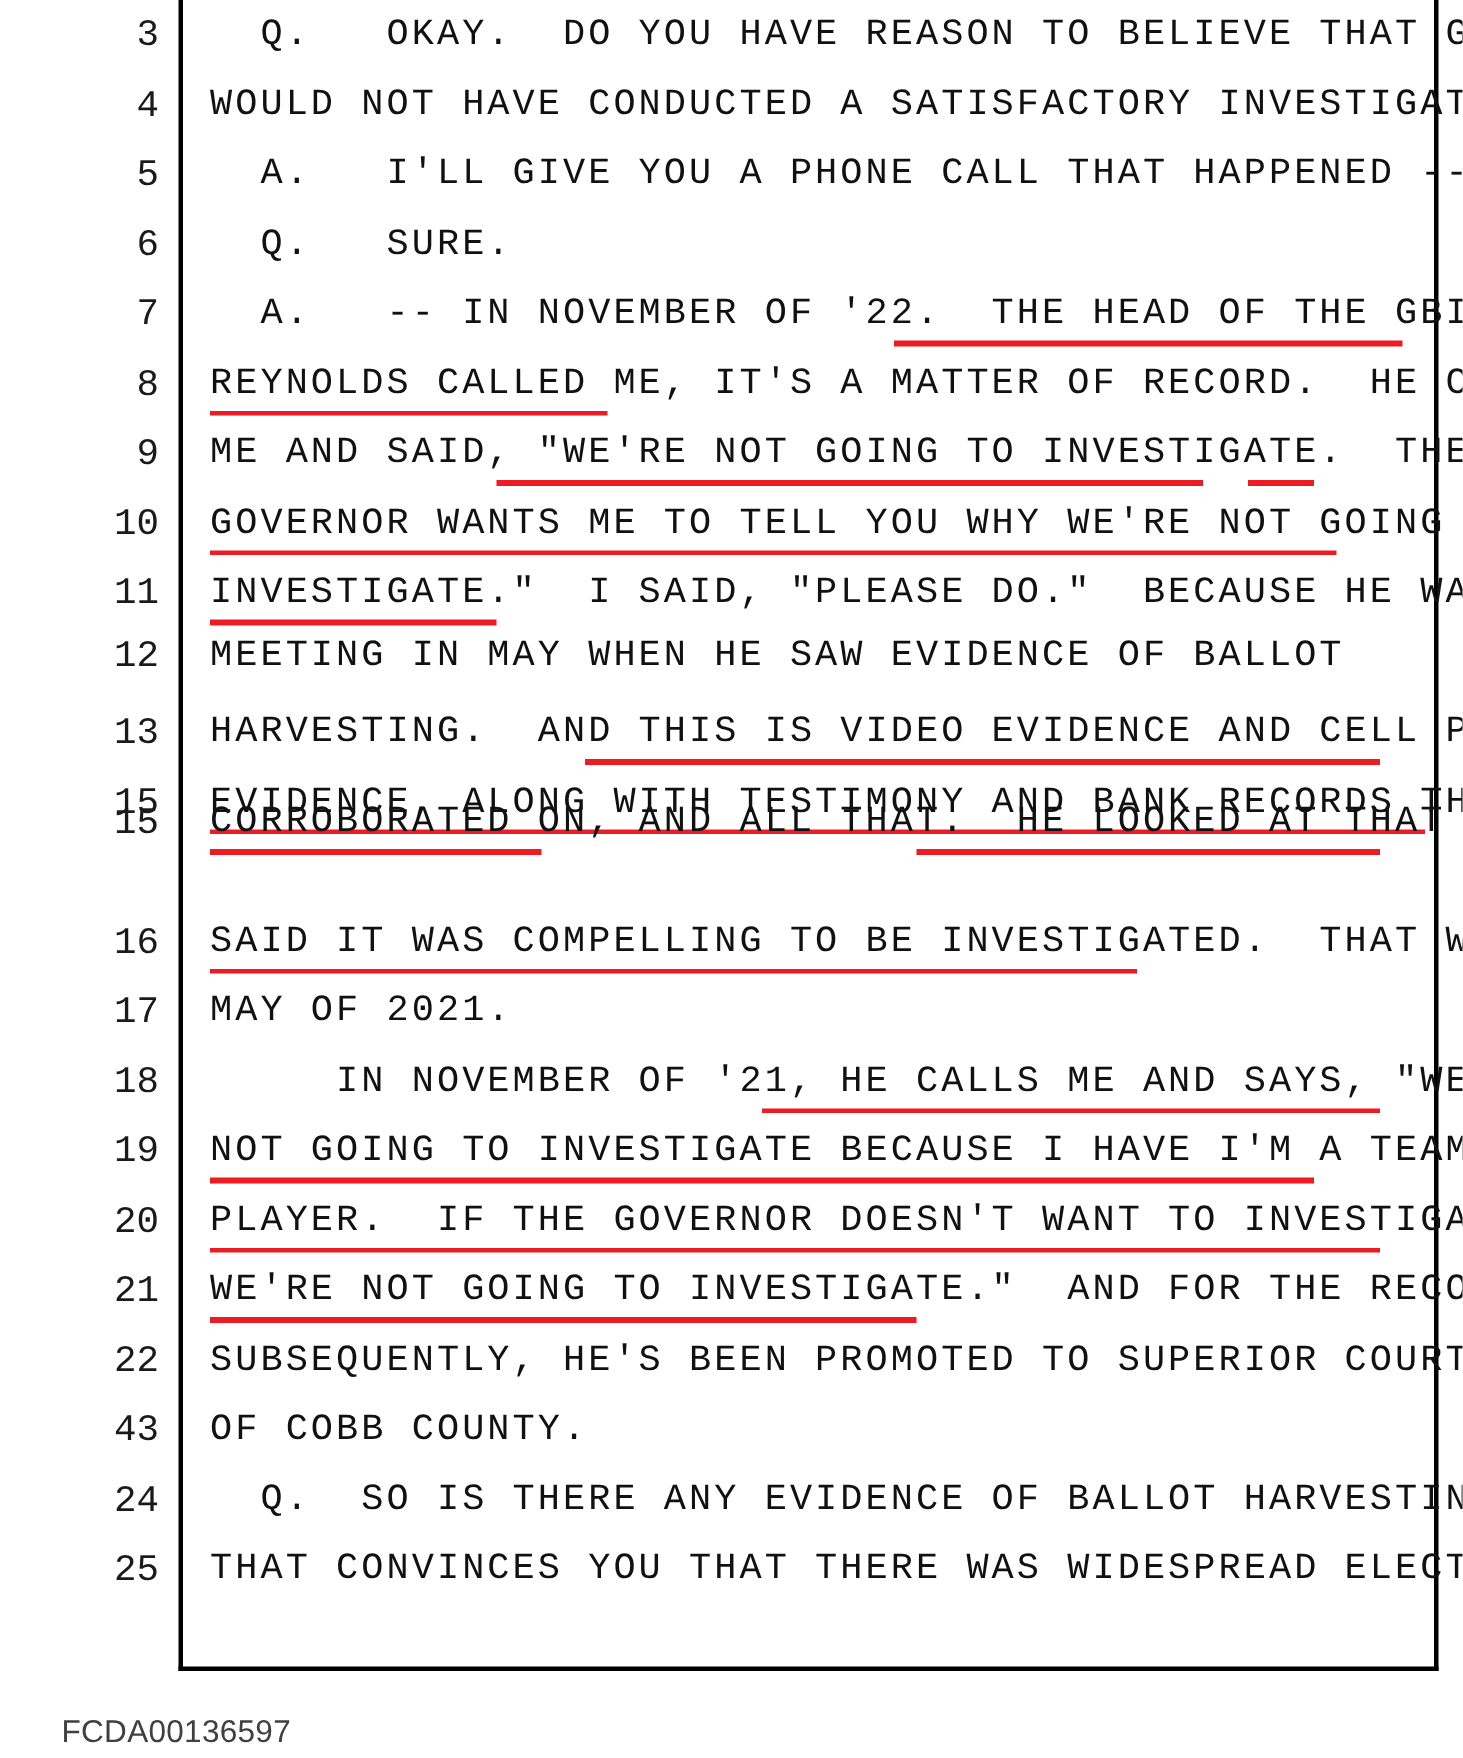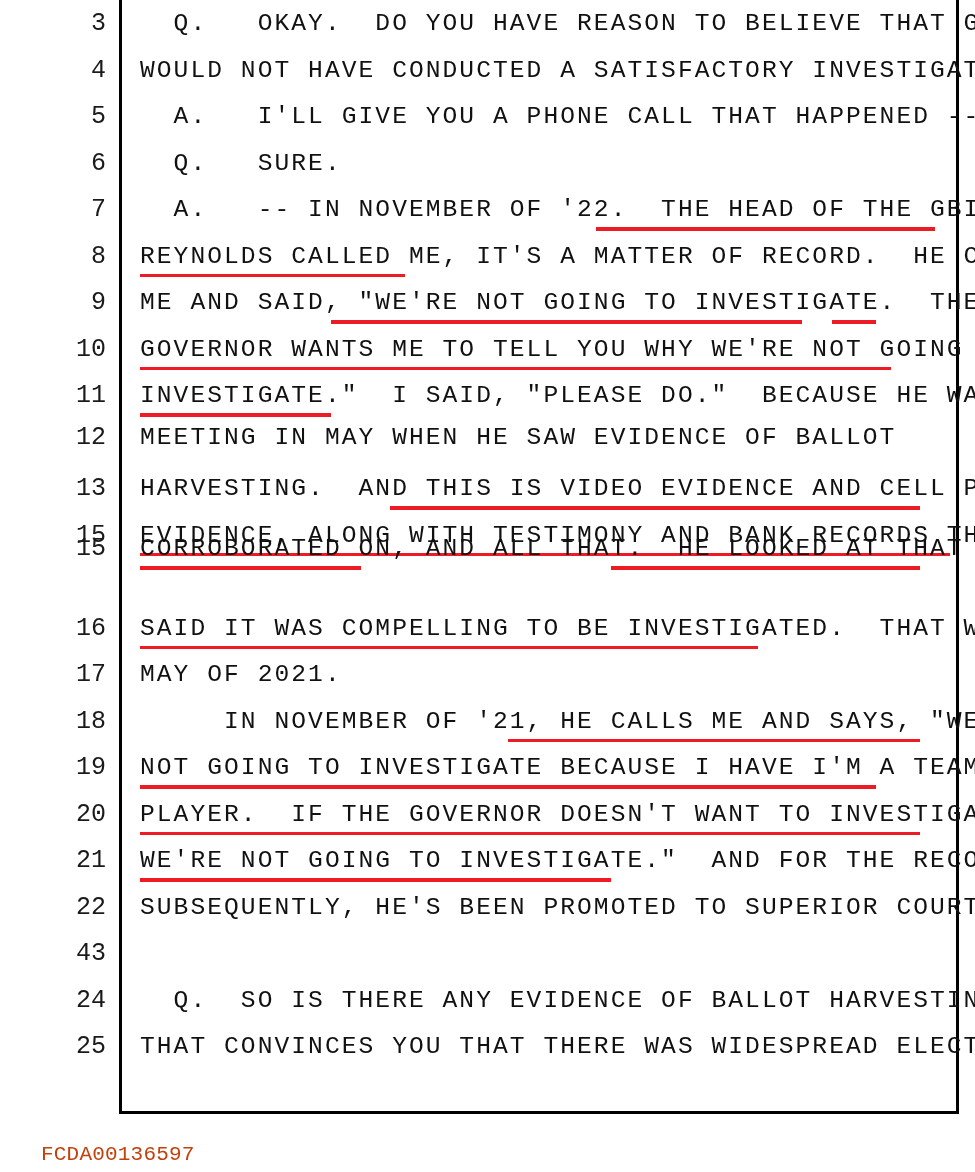--- a/index.html
+++ b/index.html
@@ -94,24 +94,24 @@
     height: 3.5px;
     background: #ed1c24;
     top: 32px;
   }
 
   
   #bates-footer {
     position: absolute;
     left: 41px;
     top: 1143px;
-    font-family: Liberation Mono, monospace;
+    font-family: Liberation Sans, sans-serif;
     font-size: 21px;
     line-height: 24px;
-    color: #c2410c;
+    color: #404040;
     letter-spacing: 0.2px;
   }
 </style>
 </head>
 <body>
 
 <div id="transcript-page">
 
   <div id="rule-vertical"></div>
   <div id="rule-right"></div>
@@ -208,20 +208,21 @@
         <div class="t-num">21</div>
         <div class="t-text">WE'RE NOT GOING TO INVESTIGATE."  AND FOR THE RECORD,</div>
         <div class="ul" style="left: 140px; width: 471.04px; background: rgb(237, 28, 36);"></div>
       </div>
       <div class="t-row" style="top: 892.5px;">
         <div class="t-num">22</div>
         <div class="t-text">SUBSEQUENTLY, HE'S BEEN PROMOTED TO SUPERIOR COURT JUDGE</div>
       </div>
       <div class="t-row" style="top: 939px;">
         <div class="t-num">43</div>
+        <div class="t-text">OF COBB COUNTY.</div>
       </div>
       <div class="t-row" style="top: 985.5px;">
         <div class="t-num">24</div>
         <div class="t-text">  Q.  SO IS THERE ANY EVIDENCE OF BALLOT HARVESTING</div>
       </div>
       <div class="t-row" style="top: 1032px;">
         <div class="t-num">25</div>
         <div class="t-text">THAT CONVINCES YOU THAT THERE WAS WIDESPREAD ELECTION</div>
       </div>
     </div>

